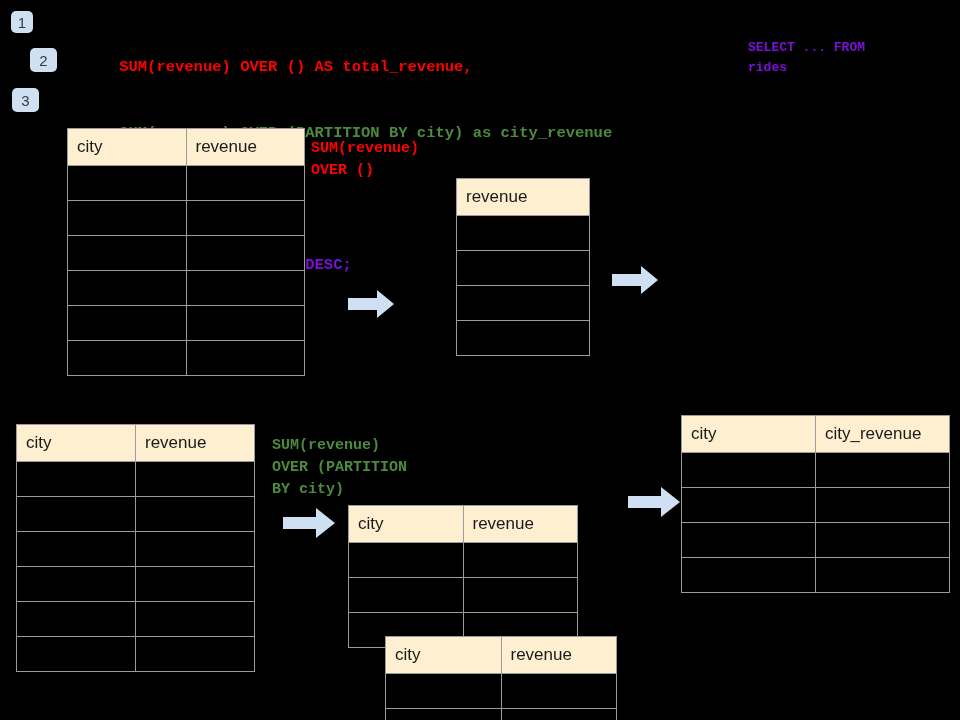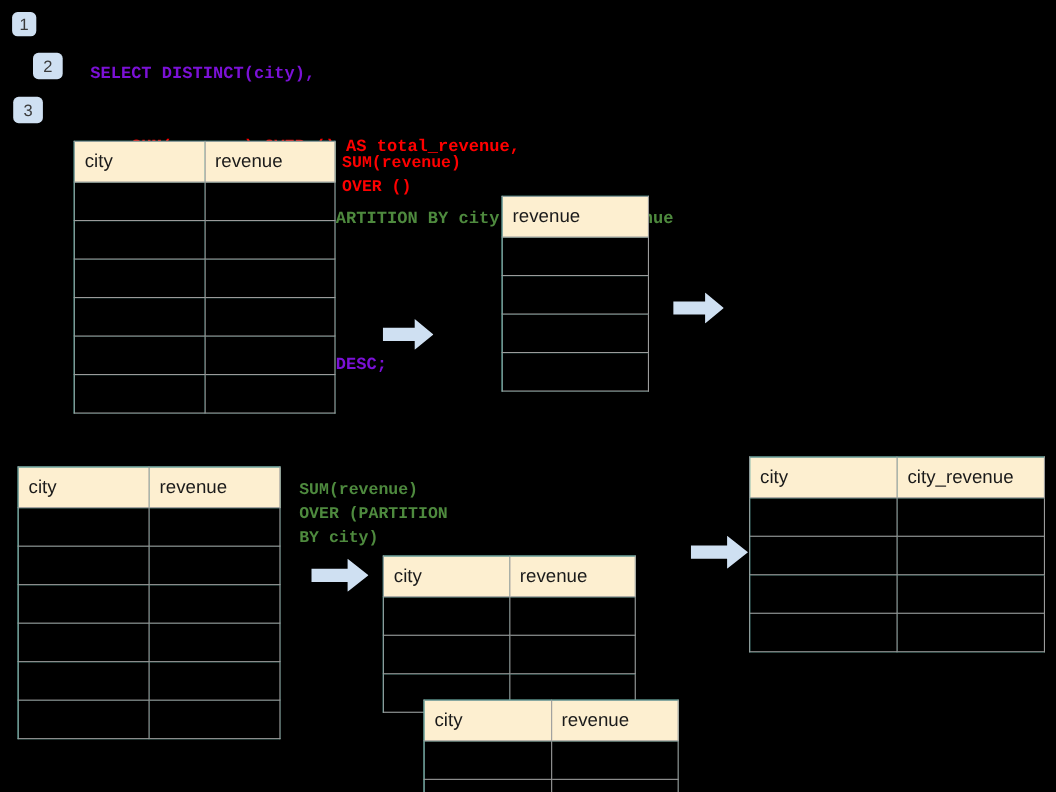--- a/index.html
+++ b/index.html
@@ -114,27 +114,27 @@
     <span>1</span>
   </div>
   <div class="badge" style="left:30px; top:48px; width:27px; height:24px;">
     <span>2</span>
   </div>
   <div class="badge" style="left:12px; top:88px; width:27px; height:24px;">
     <span>3</span>
   </div>
 
   <div class="sql" style="left:82px; top:12px;">
-    <div class="sql-line c-purple">SELECT DISTINCT(city),</div>
     <div class="sql-line c-red">    SUM(revenue) OVER () AS total_revenue,</div>
     <div class="sql-line c-green">    SUM(revenue) OVER (PARTITION BY city) as city_revenue</div>
     <div class="sql-line c-purple">  FROM rides</div>
     <div class="sql-line c-purple">  ORDER by city_revenue DESC;</div>
   </div>
 
+  <div class="sidenote" style="left:748px; top:38px;">SELECT ... FROM rides</div>
 
   <div class="callout red" style="left:311px; top:138px;">SUM(revenue)
 OVER ()</div>
 
   <div class="callout green" style="left:272px; top:435px;">SUM(revenue)
 OVER (PARTITION
 BY city)</div>
 
   <table class="tbl" style="left:67px; top:128px; width:238px;">
     <colgroup>

